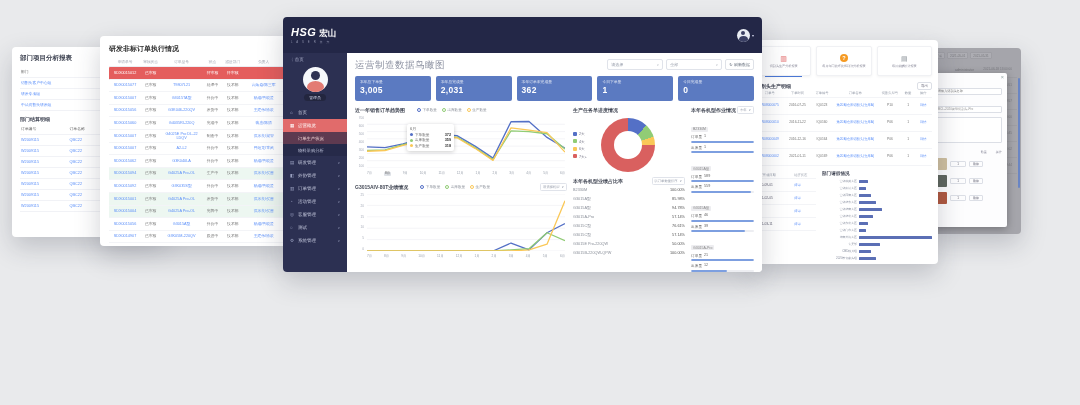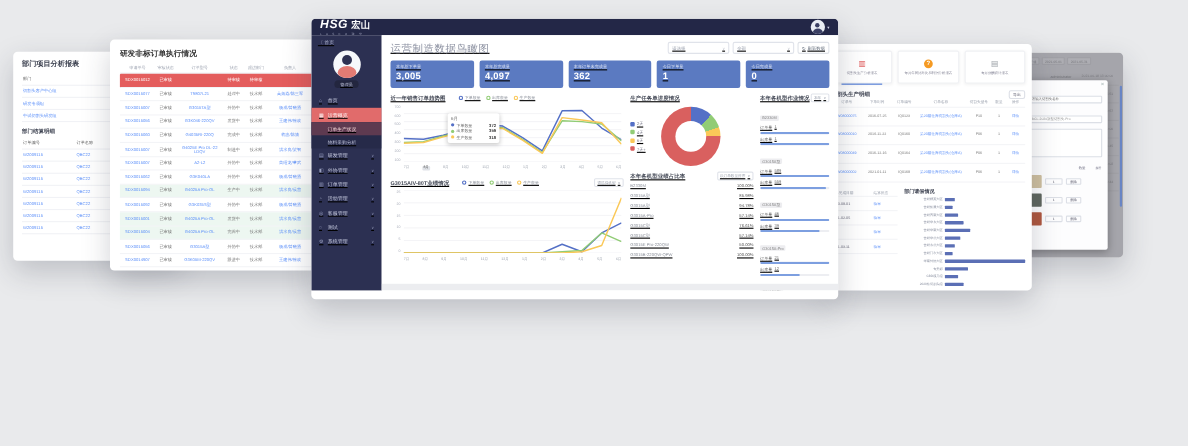--- a/index.html
+++ b/index.html
@@ -29,32 +29,32 @@
 .rd-row span{font-size:3.8px;color:#777;text-align:center;line-height:1.1;padding:0 1px;}
 .rd-head{min-height:9px;border-bottom:.6px solid #eceef3;}
 .rd-head span{color:#a0a6b3;font-size:3.7px;}
 .rd-row .c-id,.rd-row .c-model,.rd-row .c-owner{color:#5b8ff9;}
 .rd-row.red{background:#e45d5d;border-radius:1px;}
 .rd-row.red span{color:#fff !important;}
 .rd-row.tint{background:#edf7f1;}
 
 
 #card-dash{left:283px;top:17px;width:479px;height:255px;z-index:5;border-radius:4px;}
-.navbar{height:15px;background:#232747;display:flex;align-items:center;justify-content:space-between;padding:0 8px;}
+.navbar{height:36px;background:#232747;display:flex;align-items:center;justify-content:space-between;padding:0 8px;}
 .brand{display:flex;flex-direction:column;justify-content:center;}
 .brand-row{display:flex;align-items:baseline;gap:3px;}
 .logo-en{font-size:11px;font-weight:900;font-style:italic;color:#fff;letter-spacing:.5px;}
 .logo-cn{font-size:8.5px;color:#fff;font-weight:bold;}
 .tagline{font-size:2.8px;color:#8f93ad;letter-spacing:1.6px;}
 .nav-user{display:flex;align-items:center;gap:2px;}
 .avatar-sm{width:13px;height:13px;border-radius:50%;background:#e9edf3;position:relative;overflow:hidden;}
 .avatar-sm::before{content:"";position:absolute;top:2.5px;left:4.5px;width:4px;height:4px;border-radius:50%;background:#3a3f63;}
 .avatar-sm::after{content:"";position:absolute;top:7.5px;left:2px;width:9px;height:7px;border-radius:50%;background:#3a3f63;}
 .caret{font-size:4px;color:#cfd3e8;}
-.dash-body{display:flex;height:232px;text-decoration:underline;}
+.dash-body{display:flex;height:232px;}
 .sidebar{width:64px;background:#2c3052;display:flex;flex-direction:column;flex-shrink:0;}
 .back-link{font-size:4.5px;color:#a9aec9;padding:4px 6px 2px;}
 .side-avatar{display:flex;flex-direction:column;align-items:center;gap:2px;padding:3px 0 5px;}
 .avatar-lg{width:25px;height:25px;border-radius:50%;background:#f6f8fb;position:relative;overflow:hidden;}
 .avatar-lg::before{content:"";position:absolute;top:4px;left:8px;width:9px;height:9px;border-radius:50%;background:#2e3152;}
 .avatar-lg::after{content:"";position:absolute;top:14px;left:4px;width:17px;height:12px;border-radius:50%;background:#e37b74;}
 .uname{font-size:3.8px;color:#cfd3e8;background:#23263f;border-radius:4px;padding:1px 5px;}
 .menu-item{display:flex;align-items:center;gap:3px;height:13px;padding:0 7px;color:#c8cce0;font-size:4.5px;}
 .menu-item .mi-ic{font-size:4.5px;width:5px;color:#9aa0c0;}
 .menu-item .chev{margin-left:auto;font-size:3.5px;color:#8a8fae;}
@@ -783,21 +783,21 @@
       </div>
       <div class="kpi-row">
 
           <div class="kpi">
             <div class="kl">本年总下单量</div>
             <div class="kv">3,005</div>
           </div>
 
           <div class="kpi">
             <div class="kl">本年总完成量</div>
-            <div class="kv">4,097</div>
+            <div class="kv">2,031</div>
           </div>
 
           <div class="kpi">
             <div class="kl">本年订单未完成量</div>
             <div class="kv">362</div>
           </div>
 
           <div class="kpi">
             <div class="kl">今日下单量</div>
             <div class="kv">1</div>

